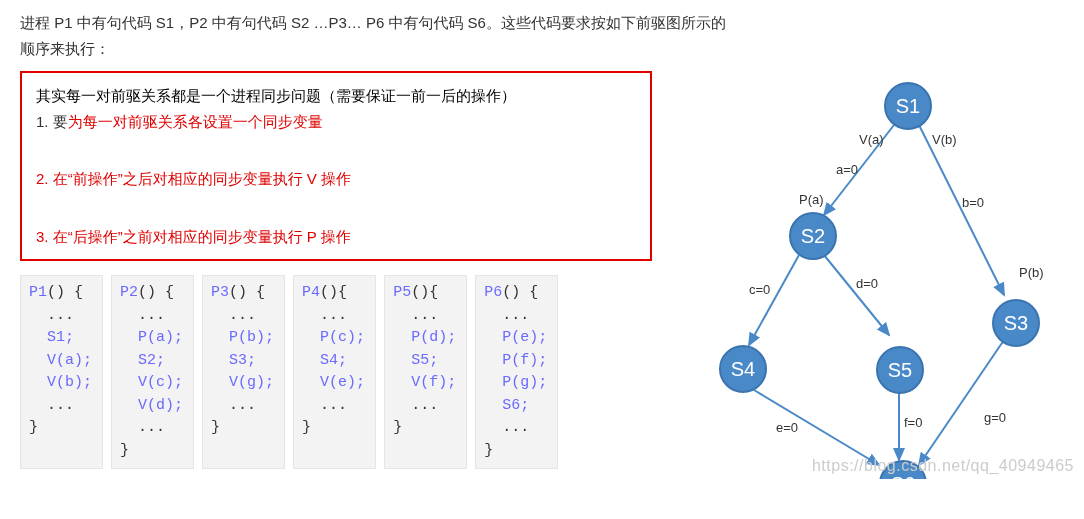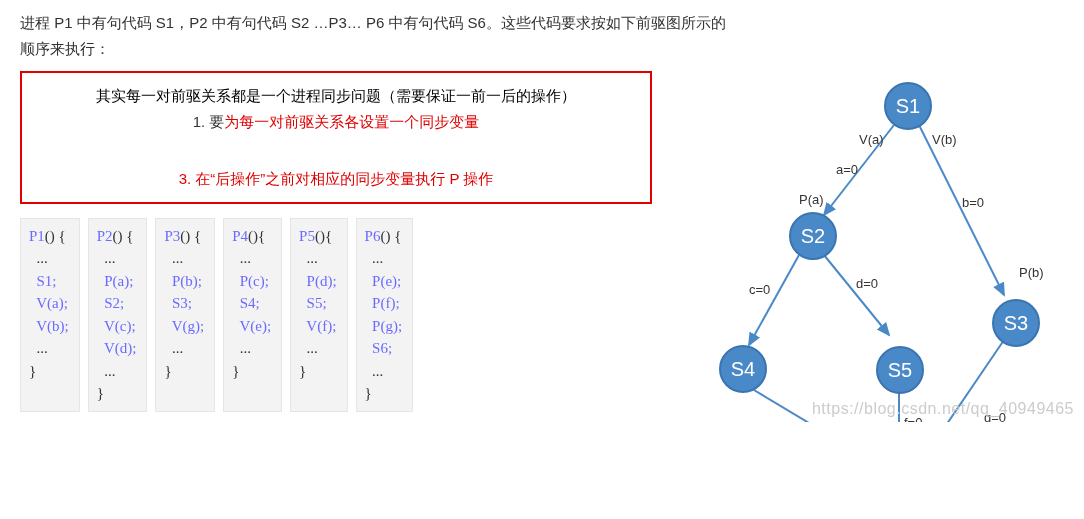--- a/index.html
+++ b/index.html
@@ -16,38 +16,37 @@
     line-height: 1.7;
     margin-bottom: 10px;
     width: 720px;
   }
   .redbox {
     border: 2px solid #e00000;
     padding: 10px 14px;
     width: 600px;
     line-height: 1.7;
     margin-bottom: 14px;
-    text-align: center;
   }
   .redbox .lead {
     color: #000;
   }
   .redbox .r {
     color: #e00000;
     margin-top: 32px;
   }
   .codes {
     display: flex;
     gap: 8px;
     width: 680px;
   }
   .codeblock {
     background: #f3f3f3;
     padding: 6px 10px 6px 8px;
-    font-family: Liberation Serif, serif;
+    font-family: Liberation Mono, monospace;
     font-size: 15px;
     line-height: 1.5;
     color: #333;
     white-space: pre;
     border:1px solid #e5e5e5;
   }
   .codeblock .fn { color: #6a6aff; }
   .codeblock .st { color: #6a6aff; }
   .graph {
     position: absolute;
@@ -84,20 +83,21 @@
   }
 </style>
 </head>
 <body>
 
 <div class="intro">进程 P1 中有句代码 S1，P2 中有句代码 S2 …P3… P6 中有句代码 S6。这些代码要求按如下前驱图所示的顺序来执行：</div>
 
 <div class="redbox">
   <div class="lead">其实每一对前驱关系都是一个进程同步问题（需要保证一前一后的操作）</div>
   <div><span>1.  要</span><span class="r">为每一对前驱关系各设置一个同步变量</span></div>
+  <div class="r">2.  在“前操作”之后对相应的同步变量执行  V 操作</div>
   <div class="r">3.  在“后操作”之前对相应的同步变量执行  P 操作</div>
 </div>
 
 <div class="codes">
   <div class="codeblock"><span class="fn">P1</span>() {
   <span>...</span>
   <span class="st">S1;</span>
   <span class="st">V(a);</span>
   <span class="st">V(b);</span>
   <span>...</span>

